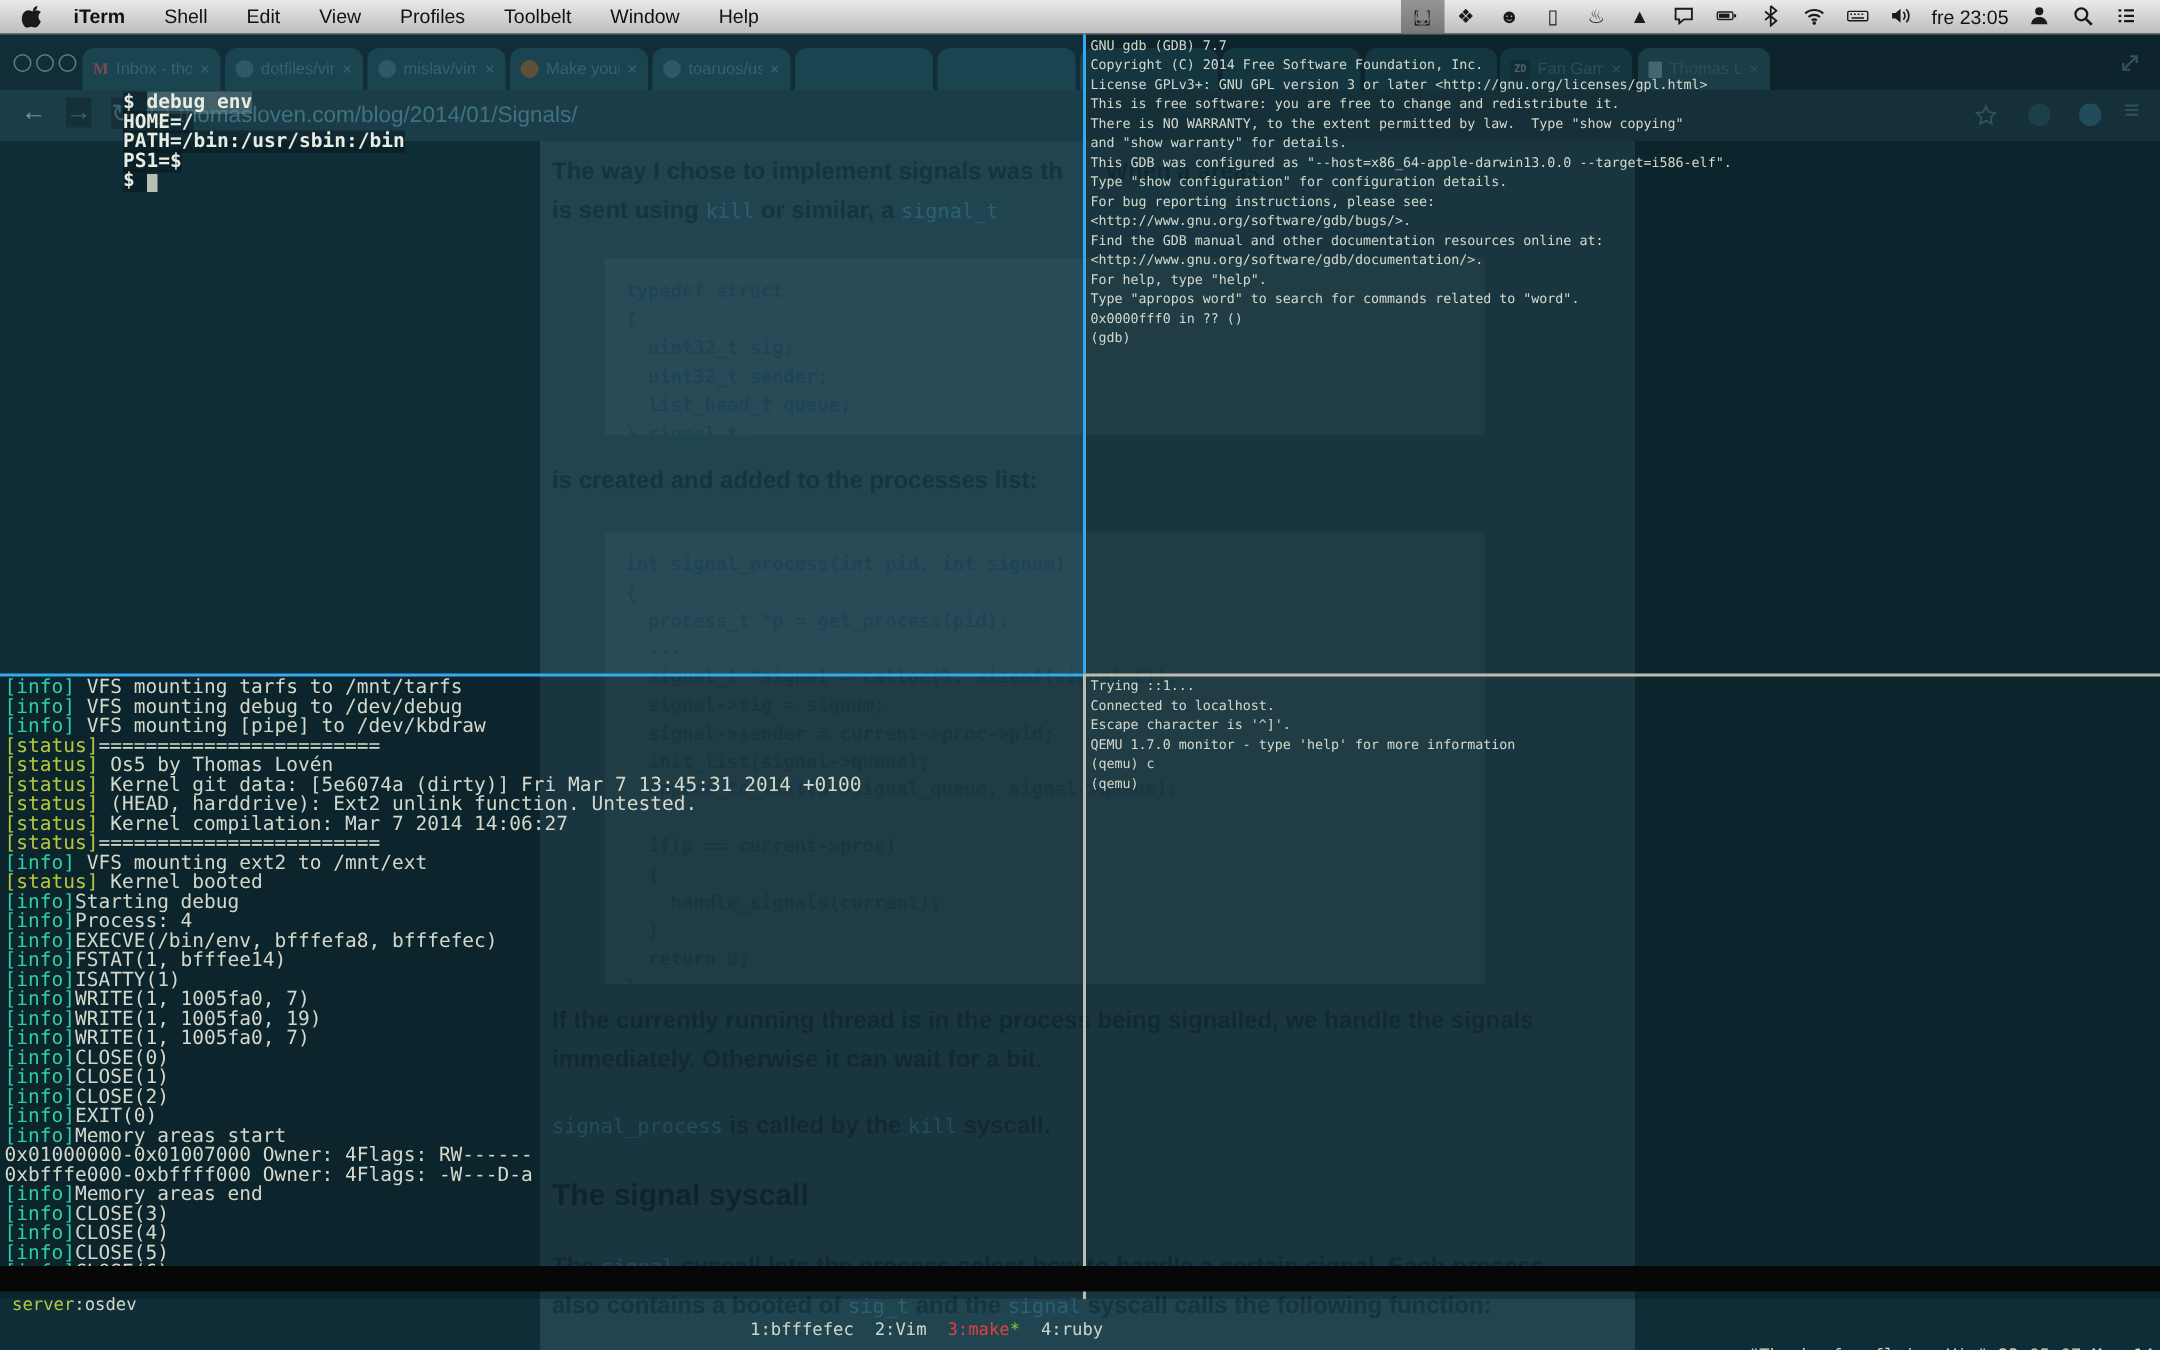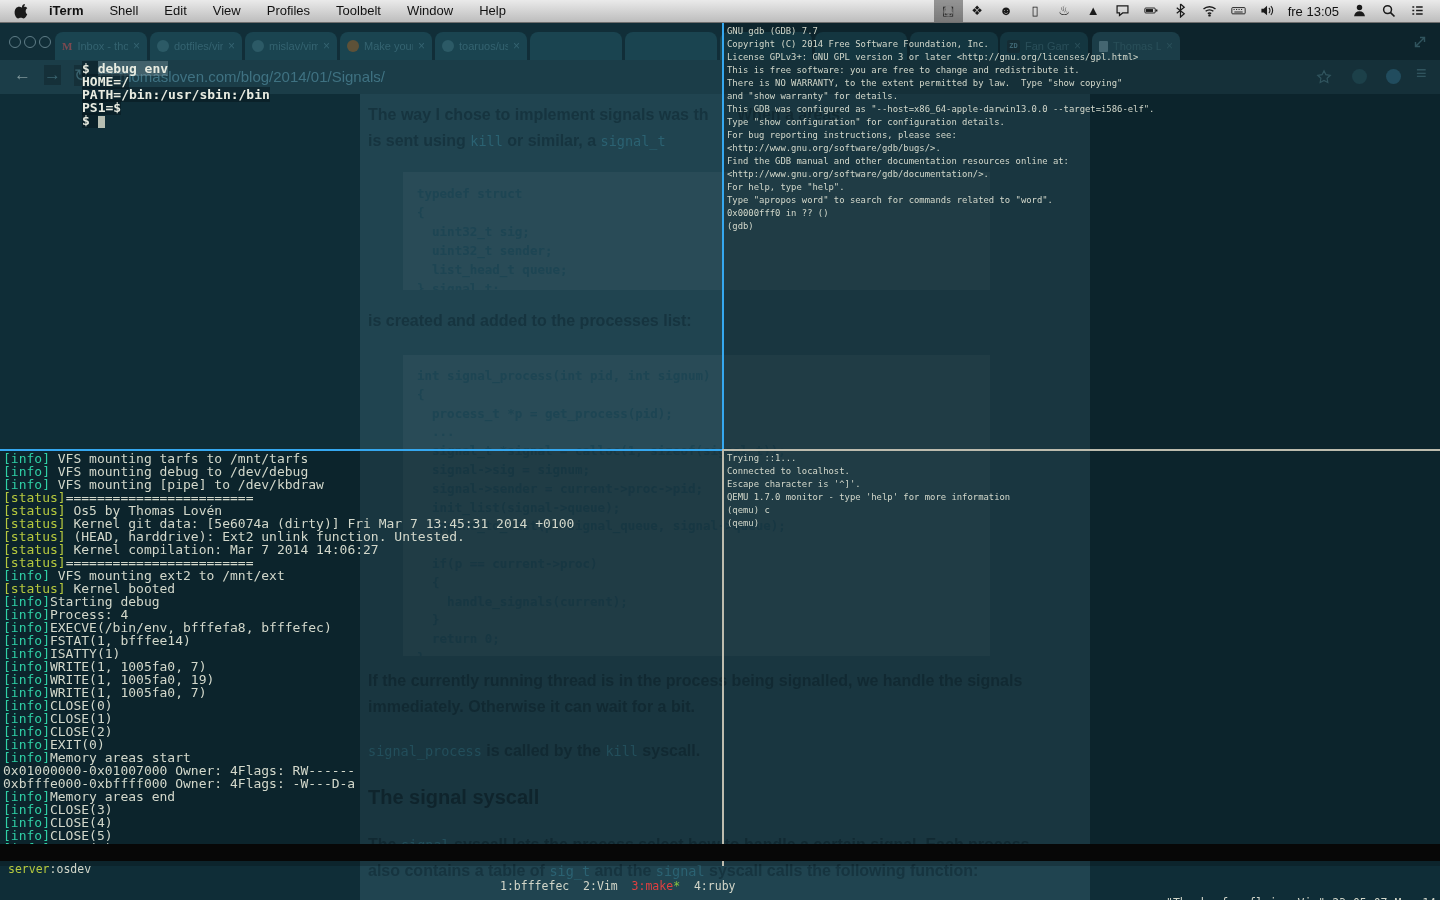--- a/index.html
+++ b/index.html
@@ -132,21 +132,21 @@
           <circle cx="8" cy="13.2" r="1.3"></circle>
         </svg></span>
       <span class="st-icon"><svg viewBox="0 0 18 16">
           <rect x="1" y="4.5" width="16" height="7.5" rx="1" fill="none" stroke="currentColor" stroke-width="1.1"></rect>
           <path d="M3 6.8h1.4M6 6.8h1.4M9 6.8h1.4M12 6.8h1.4M4 9.8h10" stroke="currentColor" stroke-width="1.1" fill="none"></path>
         </svg></span>
       <span class="st-icon"><svg viewBox="0 0 16 16">
           <path d="M1.5 6H4l3.5-3v10L4 10H1.5z"></path>
           <path d="M9.5 5.3a3.8 3.8 0 0 1 0 5.4M11.6 3.4a6.6 6.6 0 0 1 0 9.2" fill="none" stroke="currentColor" stroke-width="1.2"></path>
         </svg></span>
-      <span class="mb-clock">fre 13:05</span>
+      <span class="mb-clock">fre 23:05</span>
       <span class="st-icon"><svg viewBox="0 0 16 16">
           <circle cx="8" cy="4.8" r="2.9"></circle>
           <path d="M2.2 14c.6-3.6 2.7-5.2 5.8-5.2s5.2 1.6 5.8 5.2z"></path>
         </svg></span>
       <span class="st-icon"><svg viewBox="0 0 16 16">
           <circle cx="7" cy="7" r="4.2" fill="none" stroke="currentColor" stroke-width="1.6"></circle>
           <path d="M10.2 10.2 14.4 14.4" stroke="currentColor" stroke-width="1.8"></path>
         </svg></span>
       <span class="st-icon"><svg viewBox="0 0 16 16">
           <path d="M2.5 4.2h2M2.5 8h2M2.5 11.8h2M6.5 4.2h7M6.5 8h7M6.5 11.8h7" stroke="currentColor" stroke-width="1.6" fill="none"></path>
@@ -246,21 +246,21 @@
         <div class="cl" style="line-height: 18.8px;">    handle_signals(current);</div>
         <div class="cl" style="line-height: 18.8px;">  }</div>
         <div class="cl" style="line-height: 18.8px;">  return 0;</div>
         <div class="cl" style="line-height: 18.8px;">}</div>
       </div>
       <div class="gpara" style="left: 368px; top: 578px;"><span>If the currently running thread is in the process being signalled, we handle the signals</span></div>
       <div class="gpara" style="left: 368px; top: 604px;"><span>immediately. Otherwise it can wait for a bit.</span></div>
       <div class="gpara" style="left: 368px; top: 648px;"><span class="gcode">signal_process</span><span> is called by the </span><span class="gcode">kill</span><span> syscall.</span></div>
       <div class="gpara gh2" style="left: 368px; top: 692px;"><span>The signal syscall</span></div>
       <div class="gpara" style="left: 368px; top: 742px;"><span>The </span><span class="gcode">signal</span><span> syscall lets the process select how to handle a certain signal. Each process</span></div>
-      <div class="gpara" style="left: 368px; top: 768px;"><span>also contains a table of </span><span class="gcode">sig_t</span><span> and the </span><span class="gcode">signal</span><span> syscall calls the following function:</span></div>
+      <div class="gpara" style="left: 368px; top: 768px;"><span>also contains a booted of </span><span class="gcode">sig_t</span><span> and the </span><span class="gcode">signal</span><span> syscall calls the following function:</span></div>
     </div>
 </div>
 
 <div class="dim" style="left:724px;top:22px;width:716px;height:427px"></div>
 <div class="dim" style="left:0;top:451px;width:722px;height:415px"></div>
 <div class="dim" style="left:724px;top:451px;width:716px;height:415px"></div>
 
 <div class="divider" style="left:722px;top:22px;width:2px;height:427px;background:#35a8f0"></div>
 <div class="divider" style="left:722px;top:449px;width:2px;height:417px;background:#bdbcae"></div>
 <div class="divider" style="left:0;top:449px;width:722px;height:2px;background:#35a8f0"></div>

